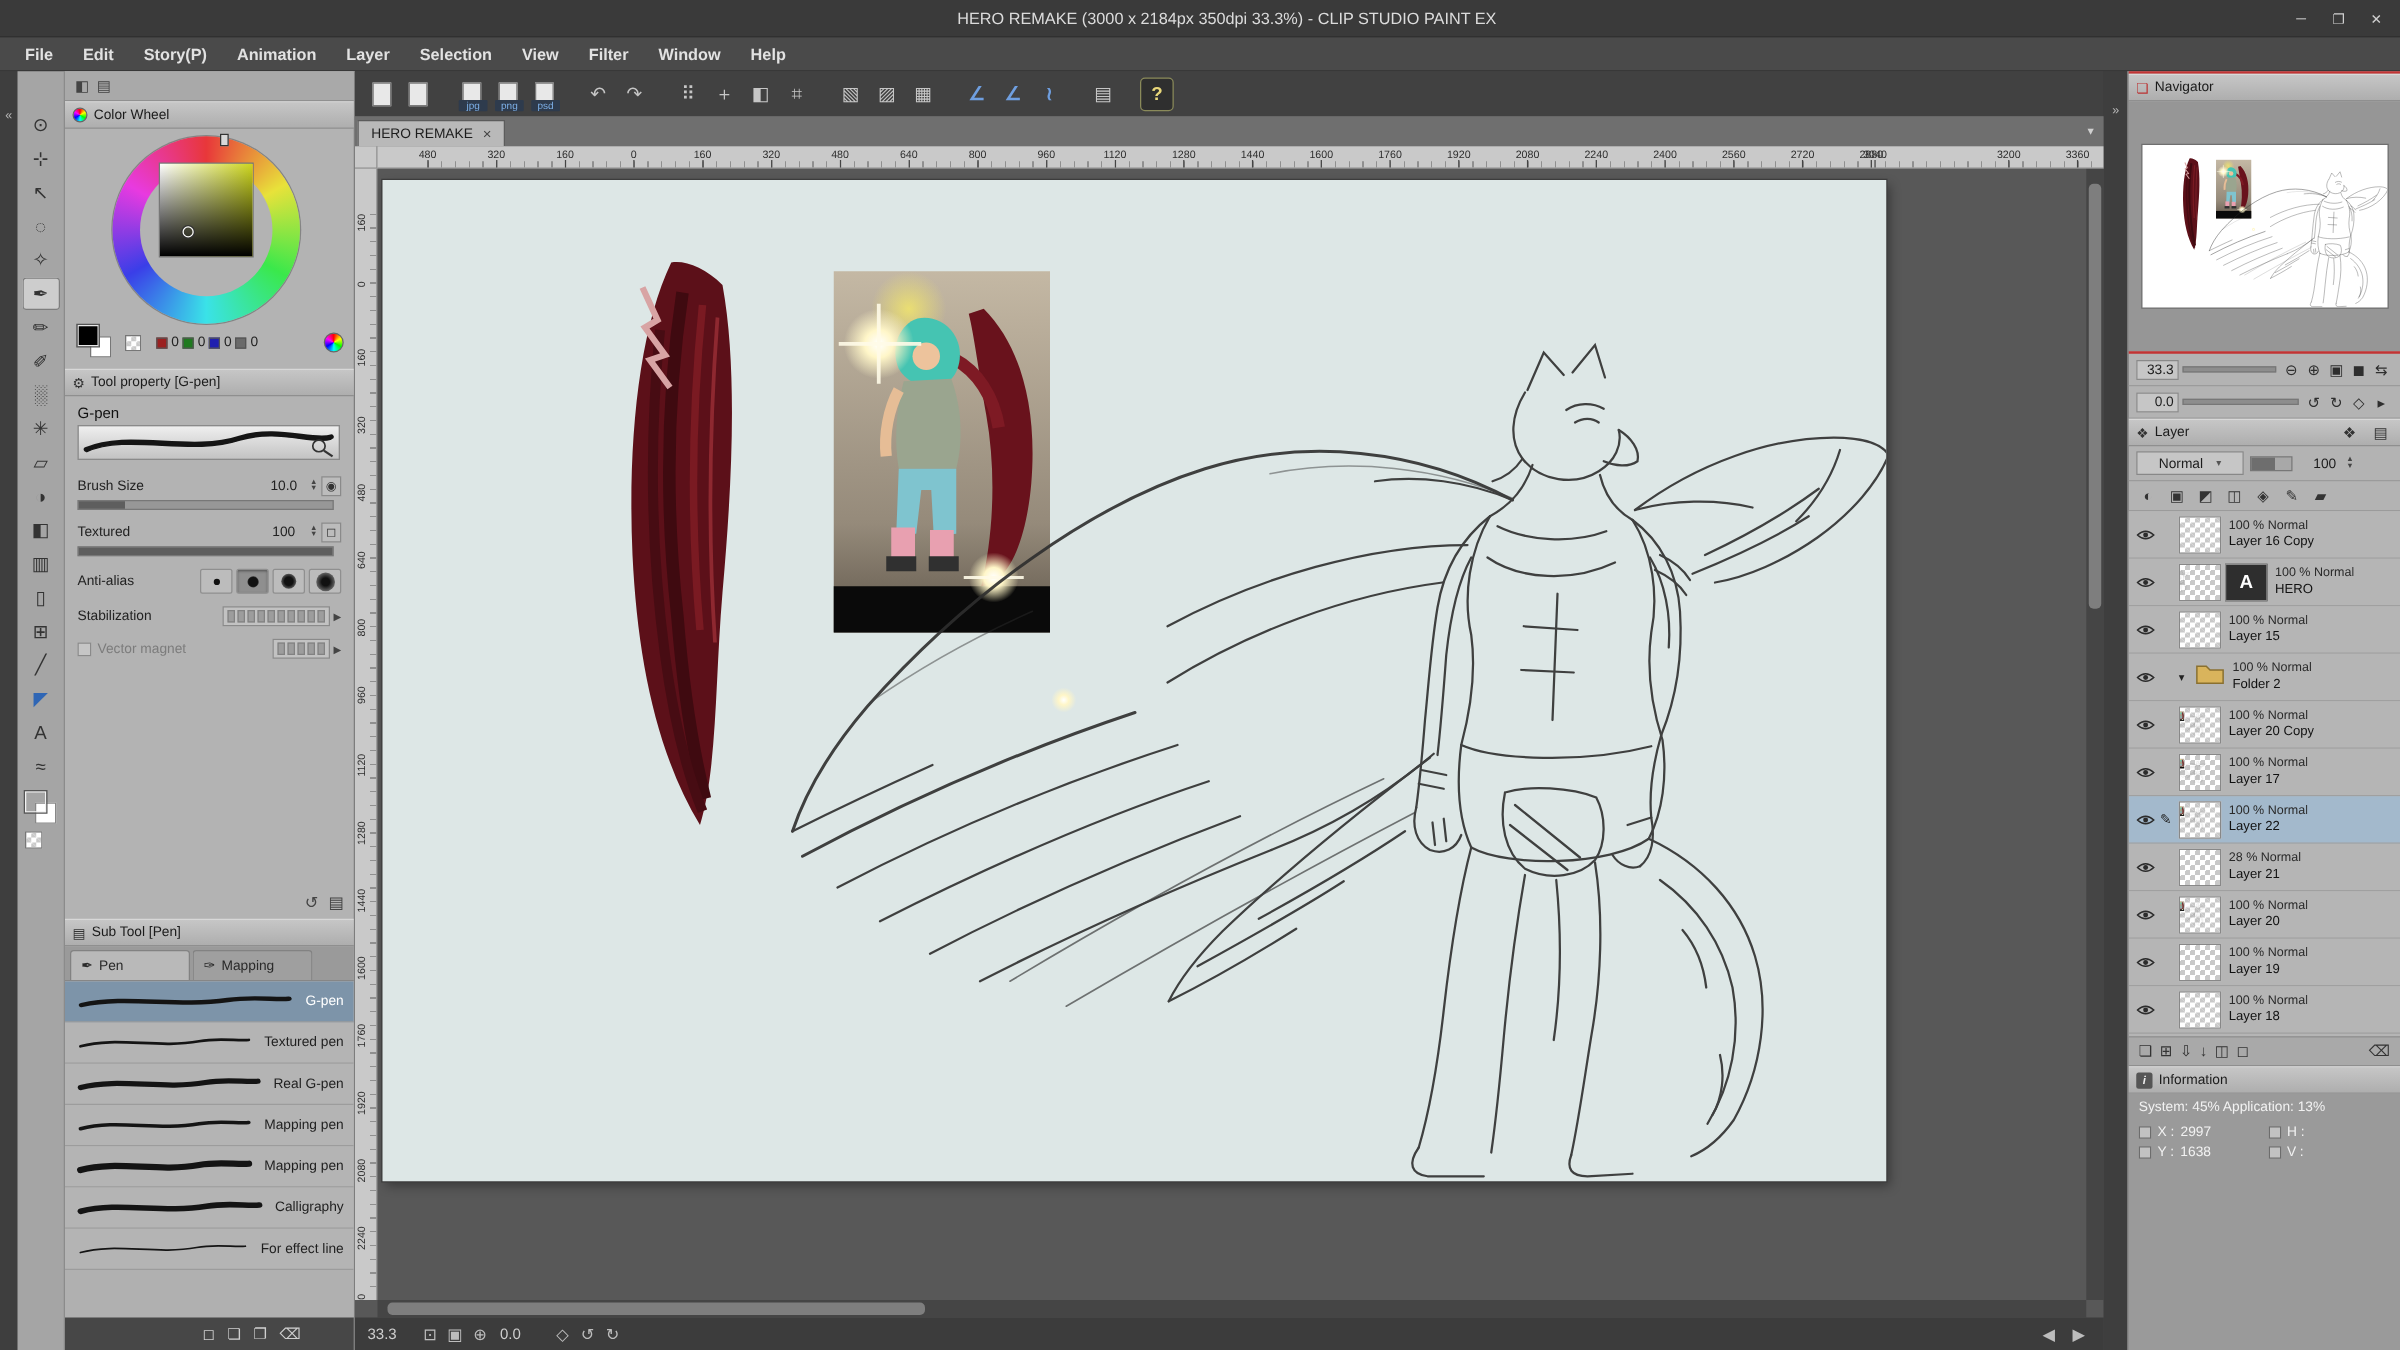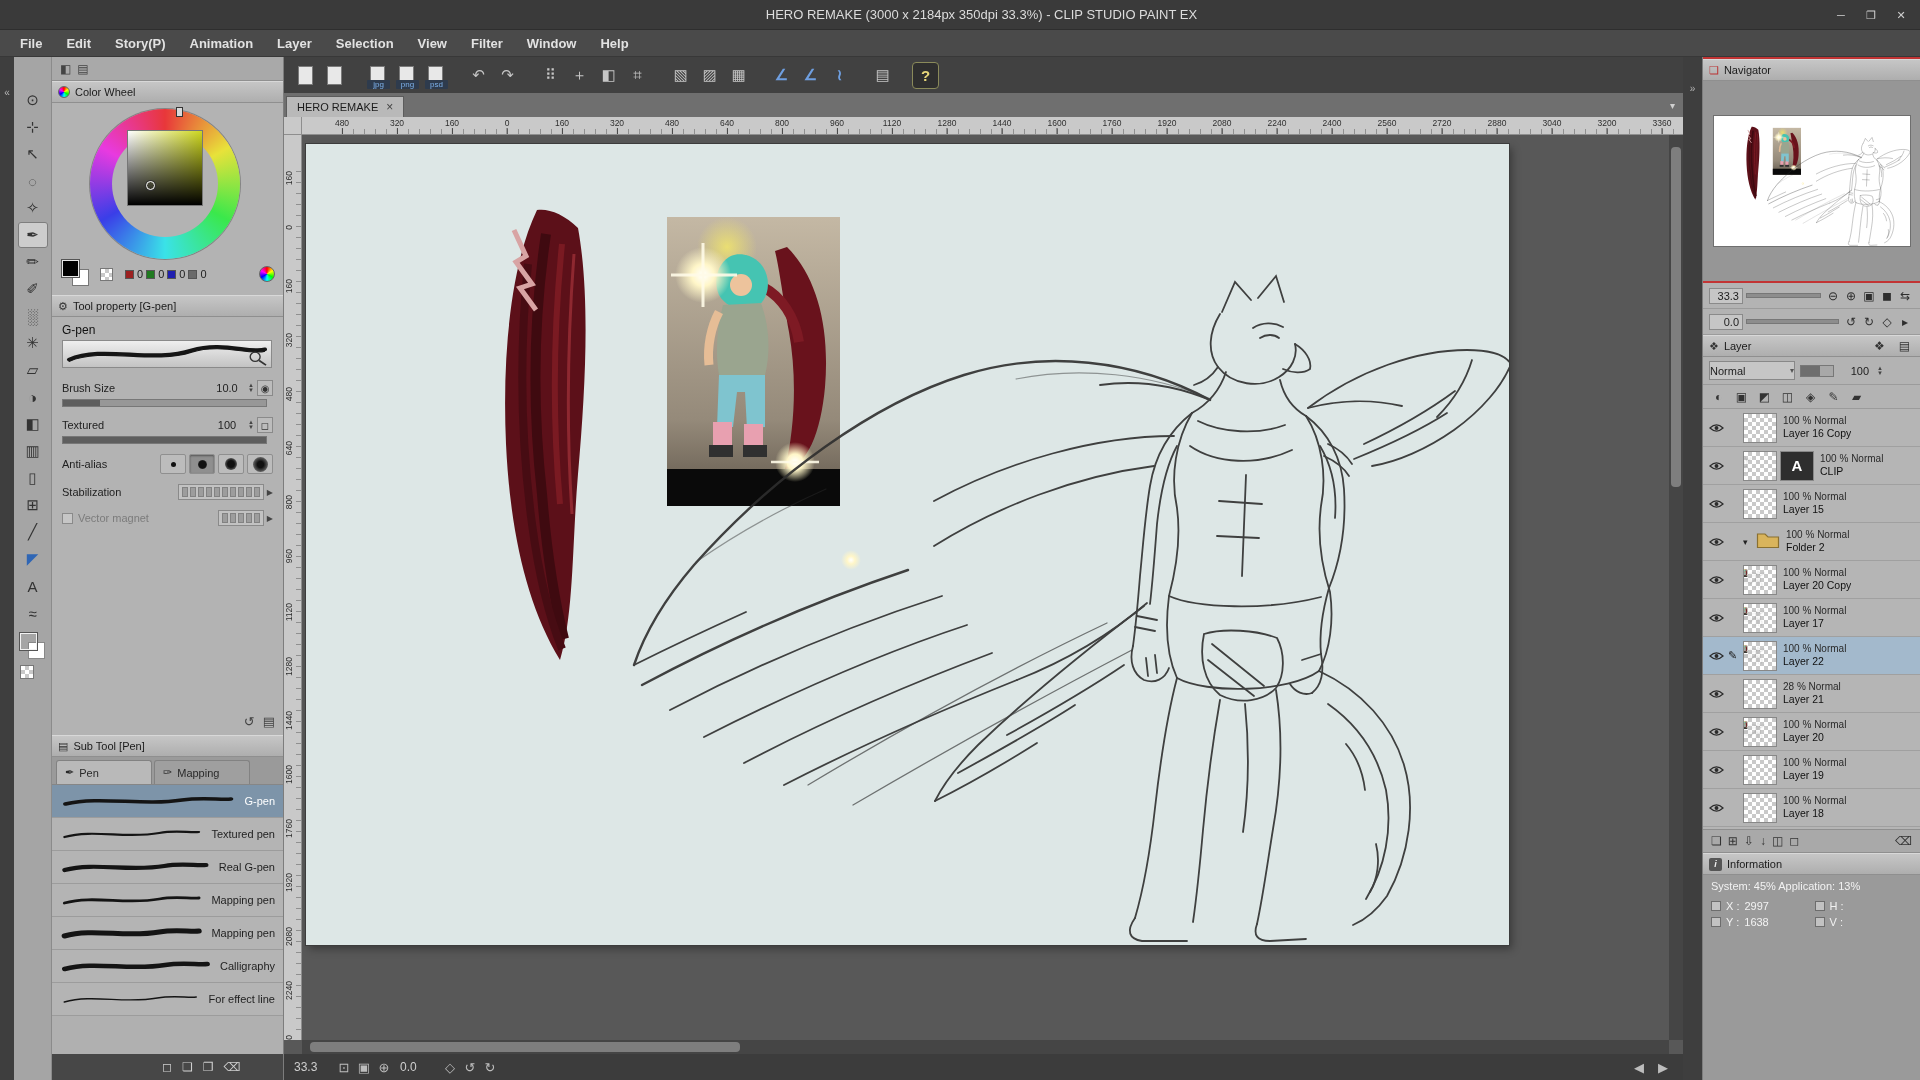--- a/index.html
+++ b/index.html
@@ -122,21 +122,21 @@
   .red-line{height:2px;background:#c23434;}
   #nav-thumb-area{height:200px;background:#969696;display:flex;align-items:center;justify-content:center;}
   #nav-thumb{width:196px;height:130px;background:#fff;box-shadow:0 0 0 1px #6f6f6f;}
   #nav-thumb svg{width:100%;height:100%;}
   .nv-row{height:26px;display:flex;align-items:center;gap:3px;padding:0 6px;font-size:11px;color:#1d1d1d;border-bottom:1px solid #9b9b9b;}
   .nv-val{width:34px;height:16px;background:#c6c6c6;border:1px solid #8a8a8a;display:flex;align-items:center;justify-content:flex-end;padding:0 3px;}
   .nv-bar{flex:1;height:5px;background:#8d8d8d;border:1px solid #777;}
   .nv-btn{width:18px;height:18px;display:flex;align-items:center;justify-content:center;color:#2e2e2e;font-size:12px;}
   
   #layer-blend-row{height:28px;display:flex;align-items:center;gap:5px;padding:0 6px;border-bottom:1px solid #9b9b9b;font-size:11px;}
-  #blend-select{width:86px;height:19px;background:#c6c6c6;border:1px solid #888;display:flex;align-items:center;justify-content:space-between;padding:0 0;color:#1c1c1c;text-align:right;}
+  #blend-select{width:86px;height:19px;background:#c6c6c6;border:1px solid #888;display:flex;align-items:center;justify-content:space-between;padding:0 17px;color:#1c1c1c;text-align:right;}
   #blend-gauge{width:34px;height:12px;background:linear-gradient(90deg,#6e6e6e 0 60%,#a8a8a8 60%);border:1px solid #777;}
   #layer-opacity{width:30px;text-align:right;color:#1c1c1c;}
   #layer-property-icons{height:24px;display:flex;align-items:center;gap:4px;padding:0 6px;border-bottom:1px solid #9b9b9b;}
   .lp-icon{width:19px;height:19px;display:flex;align-items:center;justify-content:center;font-size:12px;color:#333;}
   #layer-list{height:420px;overflow:hidden;background:#b5b5b5;}
   .layer-row{height:38px;display:flex;align-items:center;gap:3px;padding:0 3px 0 4px;border-bottom:1px solid #a0a0a0;background:#b5b5b5;}
   .layer-row.sel{background:#a3b9cc;}
   .l-eye{width:18px;display:flex;justify-content:center;}
   .eye-svg{width:15px;height:10px;}
   .l-edit{width:12px;font-size:11px;color:#222;}
@@ -494,21 +494,21 @@
       <span class="rt-num" style="left:700px">1440</span>
       <span class="rt-num" style="left:755px">1600</span>
       <span class="rt-num" style="left:810px">1760</span>
       <span class="rt-num" style="left:865px">1920</span>
       <span class="rt-num" style="left:920px">2080</span>
       <span class="rt-num" style="left:975px">2240</span>
       <span class="rt-num" style="left:1030px">2400</span>
       <span class="rt-num" style="left:1085px">2560</span>
       <span class="rt-num" style="left:1140px">2720</span>
       <span class="rt-num" style="left:1195px">2880</span>
-      <span class="rt-num" style="left:1250px">3040</span>
+      <span class="rt-num" style="left:1198px">3040</span>
       <span class="rt-num" style="left:1305px">3200</span>
       <span class="rt-num" style="left:1360px">3360</span>
     </div>
   <div id="ruler-left">
       <span class="rl-num" style="top:36px">160</span>
       <span class="rl-num" style="top:90px">0</span>
       <span class="rl-num" style="top:144px">160</span>
       <span class="rl-num" style="top:198px">320</span>
       <span class="rl-num" style="top:252px">480</span>
       <span class="rl-num" style="top:306px">640</span>
@@ -771,21 +771,21 @@
         </span>
     <span class="l-edit"></span>
     <span class="l-thumb checker">
           <svg class="l-art" viewBox="320 40 420 340">
             <use href="#artwork"></use>
           </svg>
         </span>
         <span class="l-thumb l-abadge">A</span>
     <span class="l-text">
           <span class="l-info">100 % Normal</span>
-          <span class="l-name">CLIP</span>
+          <span class="l-name">HERO</span>
         </span>
   </div>
       <div class="layer-row">
     <span class="l-eye">
           <svg class="eye-svg" viewBox="0 0 16 10">
             <path d="M1,5 Q8,-1.5 15,5 Q8,11.5 1,5 Z" fill="none" stroke="#2c2c2c" stroke-width="1.2"></path>
             <circle cx="8" cy="5" r="2.1" fill="#2c2c2c"></circle>
           </svg>
         </span>
     <span class="l-edit"></span>

